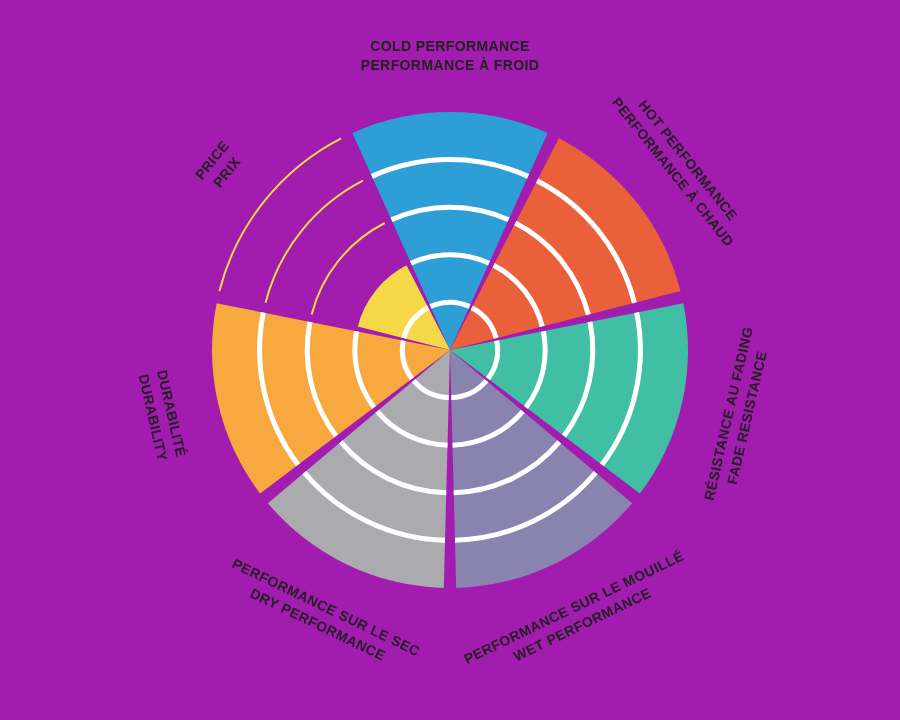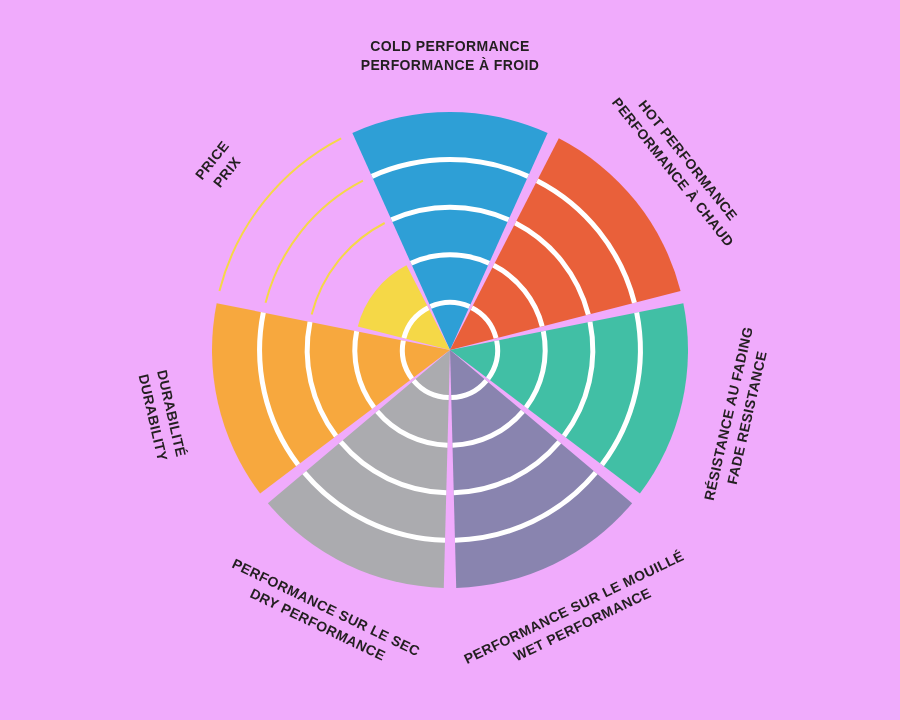--- a/index.html
+++ b/index.html
@@ -5,21 +5,21 @@
   
   html, body {
     margin: 0;
     padding: 0;
     background: #ffffff;
   }
   .canvas {
     width: 900px;
     height: 720px;
     position: relative;
-    background: #f0abfc;
+    background: #a21caf;
     overflow: hidden;
   }
   svg { display: block; }
   .sector-label {
     font-family: "Liberation Sans", sans-serif;
     font-weight: 700;
     font-size: 14px;
     letter-spacing: 0.4px;
     fill: #231f20;
   }

